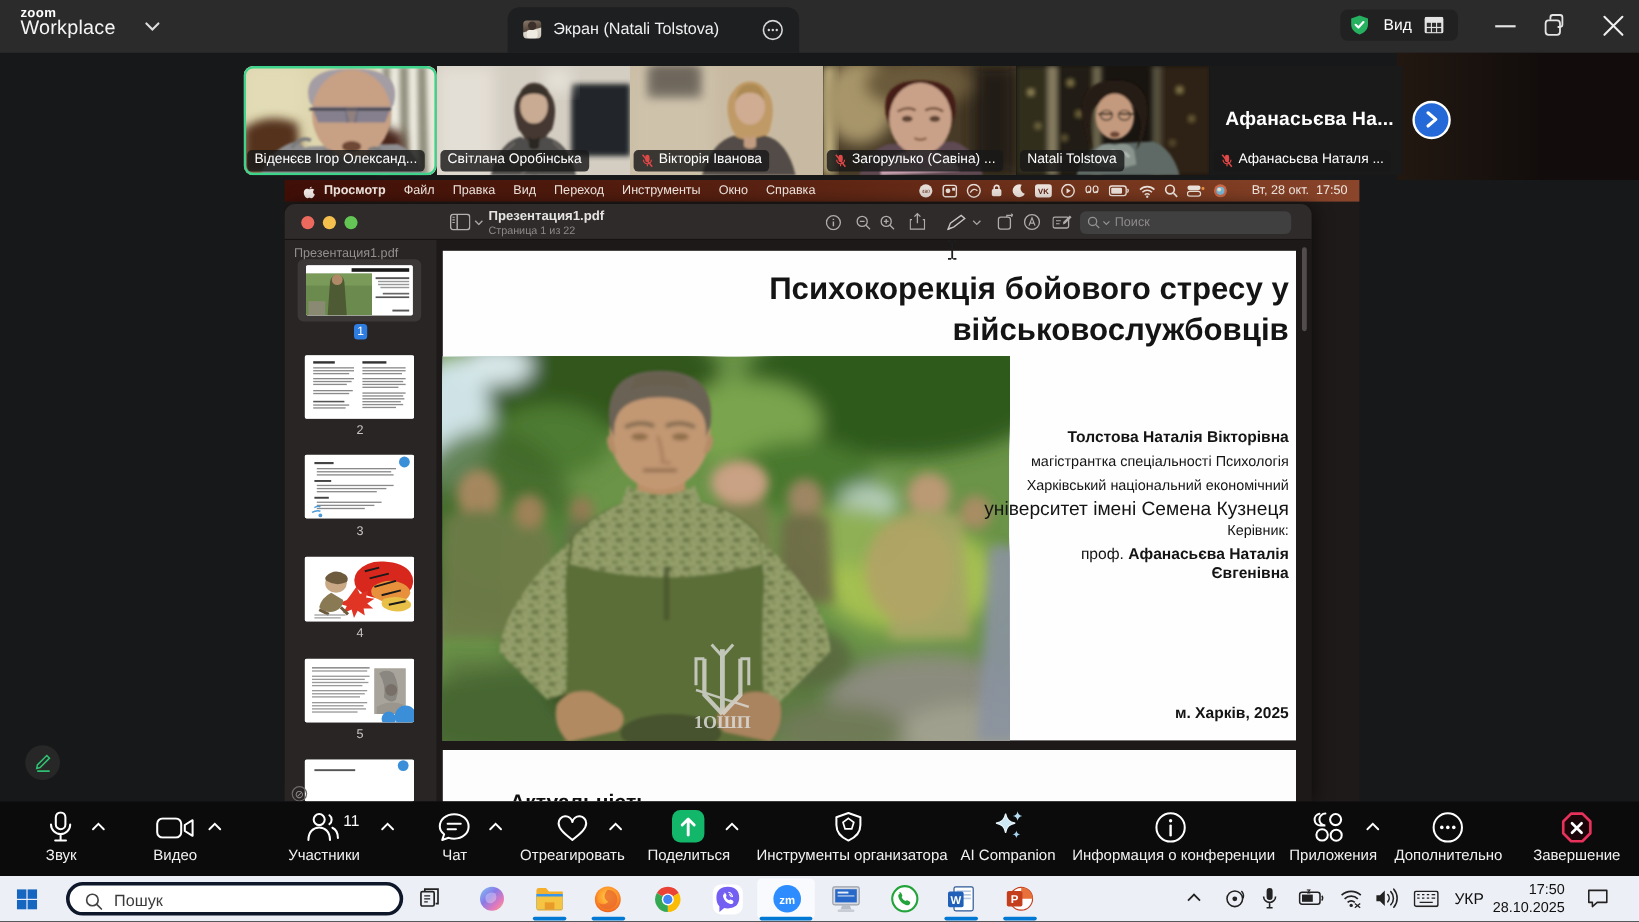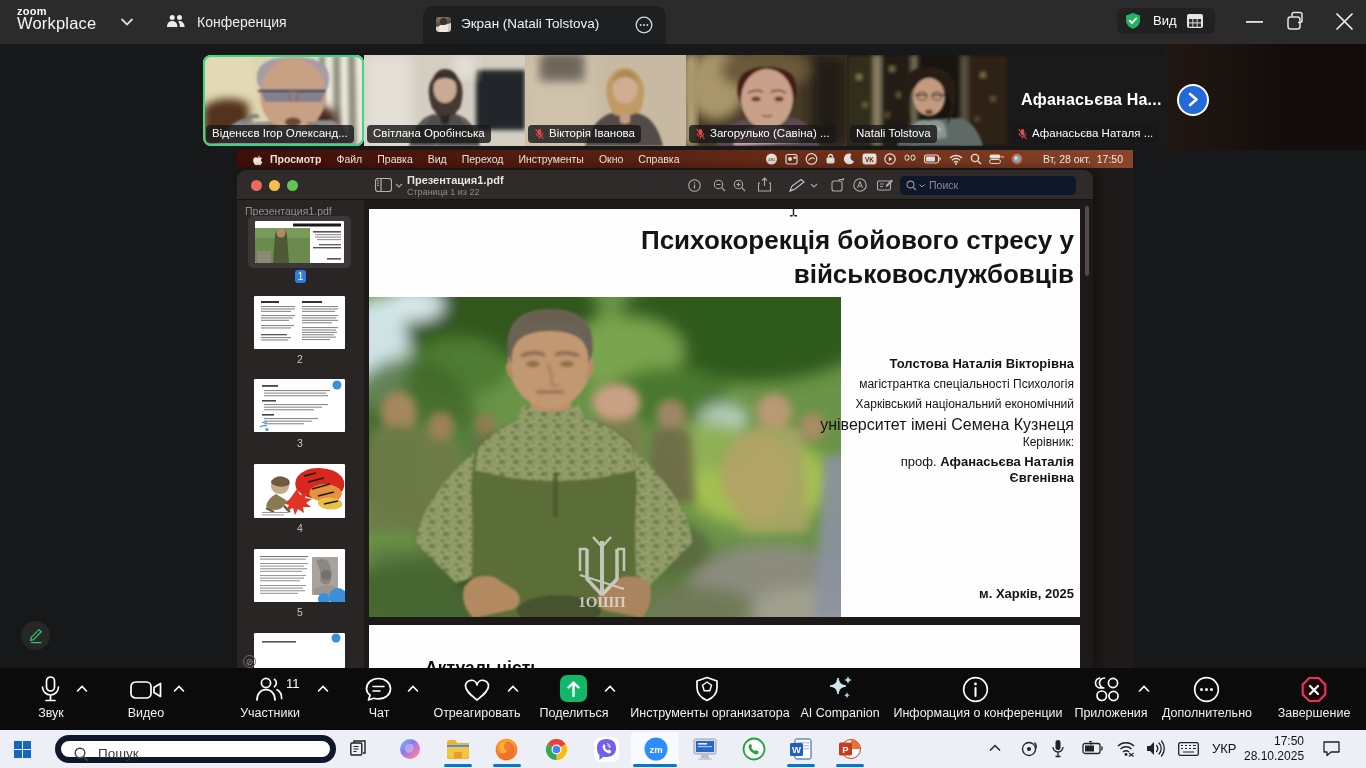--- a/index.html
+++ b/index.html
@@ -48,29 +48,20 @@
 <div id="stage">
 
   <div id="topbar">
     <div id="logo">
         <div class="z">zoom</div>
         <div class="w">Workplace</div>
       </div>
     <svg class="abs" style="left:120px;top:18px" width="14" height="9" viewBox="0 0 14 9">
         <path d="M2 1.5 L7 6.5 L12 1.5" stroke="#dcdcdc" stroke-width="1.8" fill="none" stroke-linecap="round"></path>
       </svg>
-    <div id="tab-conf">
-      <svg width="20" height="16" viewBox="0 0 20 16">
-          <circle cx="6.2" cy="3.6" r="2.5" fill="#ececec"></circle>
-          <circle cx="13.5" cy="3.6" r="2.5" fill="#ececec"></circle>
-          <path d="M1 13 c0-3.8 2.3-5.9 5.2-5.9 s5.2 2.1 5.2 5.9 z" fill="#ececec"></path>
-          <path d="M12.2 7.2 c2.8-.5 6.4 1.5 6.4 5.8 l-4.7 0 c0-2.5-.6-4.3-1.7-5.8 z" fill="#ececec"></path>
-        </svg>
-      <span>Конференция</span>
-    </div>
     <div id="tab-active">
       <div class="abs" style="left:13px;top:11px;width:15px;height:15px;border-radius:3px;background:linear-gradient(165deg,#8a7a6a 0%,#55463c 50%,#ddd8cc 55%,#c9c2b4 100%);overflow:hidden;">
         <div class="abs" style="left:4px;top:1px;width:7px;height:7px;background:#3c302a;border-radius:50%;"></div>
         <div class="abs" style="left:3px;top:8px;width:9px;height:7px;background:#efeae2;border-radius:2px;"></div>
       </div>
       <div class="abs" style="left:38px;top:10px;color:#f0f0f0;font-size:13.5px;">Экран (Natali Tolstova)</div>
       <svg class="abs" style="right:13px;top:10px" width="18" height="18" viewBox="0 0 18 18">
           <circle cx="9" cy="9" r="7.8" fill="none" stroke="#d6d6d6" stroke-width="1.3"></circle>
           <circle cx="5.7" cy="9" r="1" fill="#d6d6d6"></circle>
           <circle cx="9" cy="9" r="1" fill="#d6d6d6"></circle>
@@ -378,21 +369,21 @@
           </svg>
         <svg class="abs" style="left:616px;top:8px" width="14" height="14" viewBox="0 0 14 14">
             <circle cx="7" cy="7" r="6.2" fill="none" stroke="#b0acac" stroke-width="1.1"></circle>
             <path d="M4.5 10 L7 3.5 L9.5 10 M5.5 8 h3" stroke="#b0acac" stroke-width="1" fill="none"></path>
           </svg>
         <svg class="abs" style="left:640px;top:9px" width="17" height="12" viewBox="0 0 17 12">
             <rect x="0.5" y="2" width="13" height="9" rx="1.5" fill="none" stroke="#b0acac" stroke-width="1.1"></rect>
             <path d="M9 6 L14.5 0.5 L16 2 L10.5 7.5 L9 8z" fill="#b0acac"></path>
             <path d="M3 5 h4 M3 7.5 h3" stroke="#b0acac" stroke-width=".9"></path>
           </svg>
-        <div class="abs" style="left:663px;top:6px;width:176px;height:19px;background:#0f172a;border-radius:5px;">
+        <div class="abs" style="left:663px;top:6px;width:176px;height:19px;background:#404040;border-radius:5px;">
           <svg class="abs" style="left:6px;top:4px" width="12" height="11" viewBox="0 0 12 11">
               <circle cx="4.5" cy="4.5" r="3.4" fill="none" stroke="#969292" stroke-width="1.1"></circle>
               <path d="M7 7 L10 10" stroke="#969292" stroke-width="1.1"></path>
             </svg>
           <svg class="abs" style="left:19px;top:8px" width="6" height="4" viewBox="0 0 6 4">
               <path d="M0.5 .5 L3 3 L5.5 .5" stroke="#969292" stroke-width="1" fill="none"></path>
             </svg>
           <div class="abs" style="left:29px;top:3px;color:#8e8a8a;font-size:10.5px;">Поиск</div>
         </div>
       </div>
@@ -749,21 +740,21 @@
     <div class="zlabel" style="left:1314px;">Завершение</div>
   </div>
 
   <div id="taskbar">
     <svg class="abs" style="left:14px;top:11px" width="17" height="17" viewBox="0 0 17 17">
         <rect x="0" y="0" width="8" height="8" fill="#1466c0"></rect>
         <rect x="9" y="0" width="8" height="8" fill="#1466c0"></rect>
         <rect x="0" y="9" width="8" height="8" fill="#1466c0"></rect>
         <rect x="9" y="9" width="8" height="8" fill="#1466c0"></rect>
       </svg>
-    <div class="abs" style="left:55px;top:5px;width:281px;height:28px;background:#fff;border:6px solid #0f172a;border-radius:14px;">
+    <div class="abs" style="left:55px;top:5px;width:281px;height:28px;background:#fff;border:3px solid #0f172a;border-radius:14px;">
       <svg class="abs" style="left:13px;top:6px" width="15" height="15" viewBox="0 0 15 15">
           <circle cx="6" cy="6" r="4.8" fill="none" stroke="#444" stroke-width="1.4"></circle>
           <path d="M9.6 9.6 L13.5 13.5" stroke="#444" stroke-width="1.4" stroke-linecap="round"></path>
         </svg>
       <div class="abs" style="left:37px;top:5px;color:#3a3a3a;font-size:13.5px;">Пошук</div>
     </div>
     <svg class="abs" style="left:350px;top:10px" width="19" height="18" viewBox="0 0 19 18">
         <rect x="0.8" y="3" width="11" height="12" rx="1.2" fill="none" stroke="#222" stroke-width="1.4"></rect>
         <path d="M4 3 V1 h11 v12 h-2" fill="none" stroke="#222" stroke-width="1.4"></path>
         <path d="M3.5 6.5 h5 M3.5 9 h5 M3.5 11.5 h3" stroke="#222" stroke-width="1"></path>

